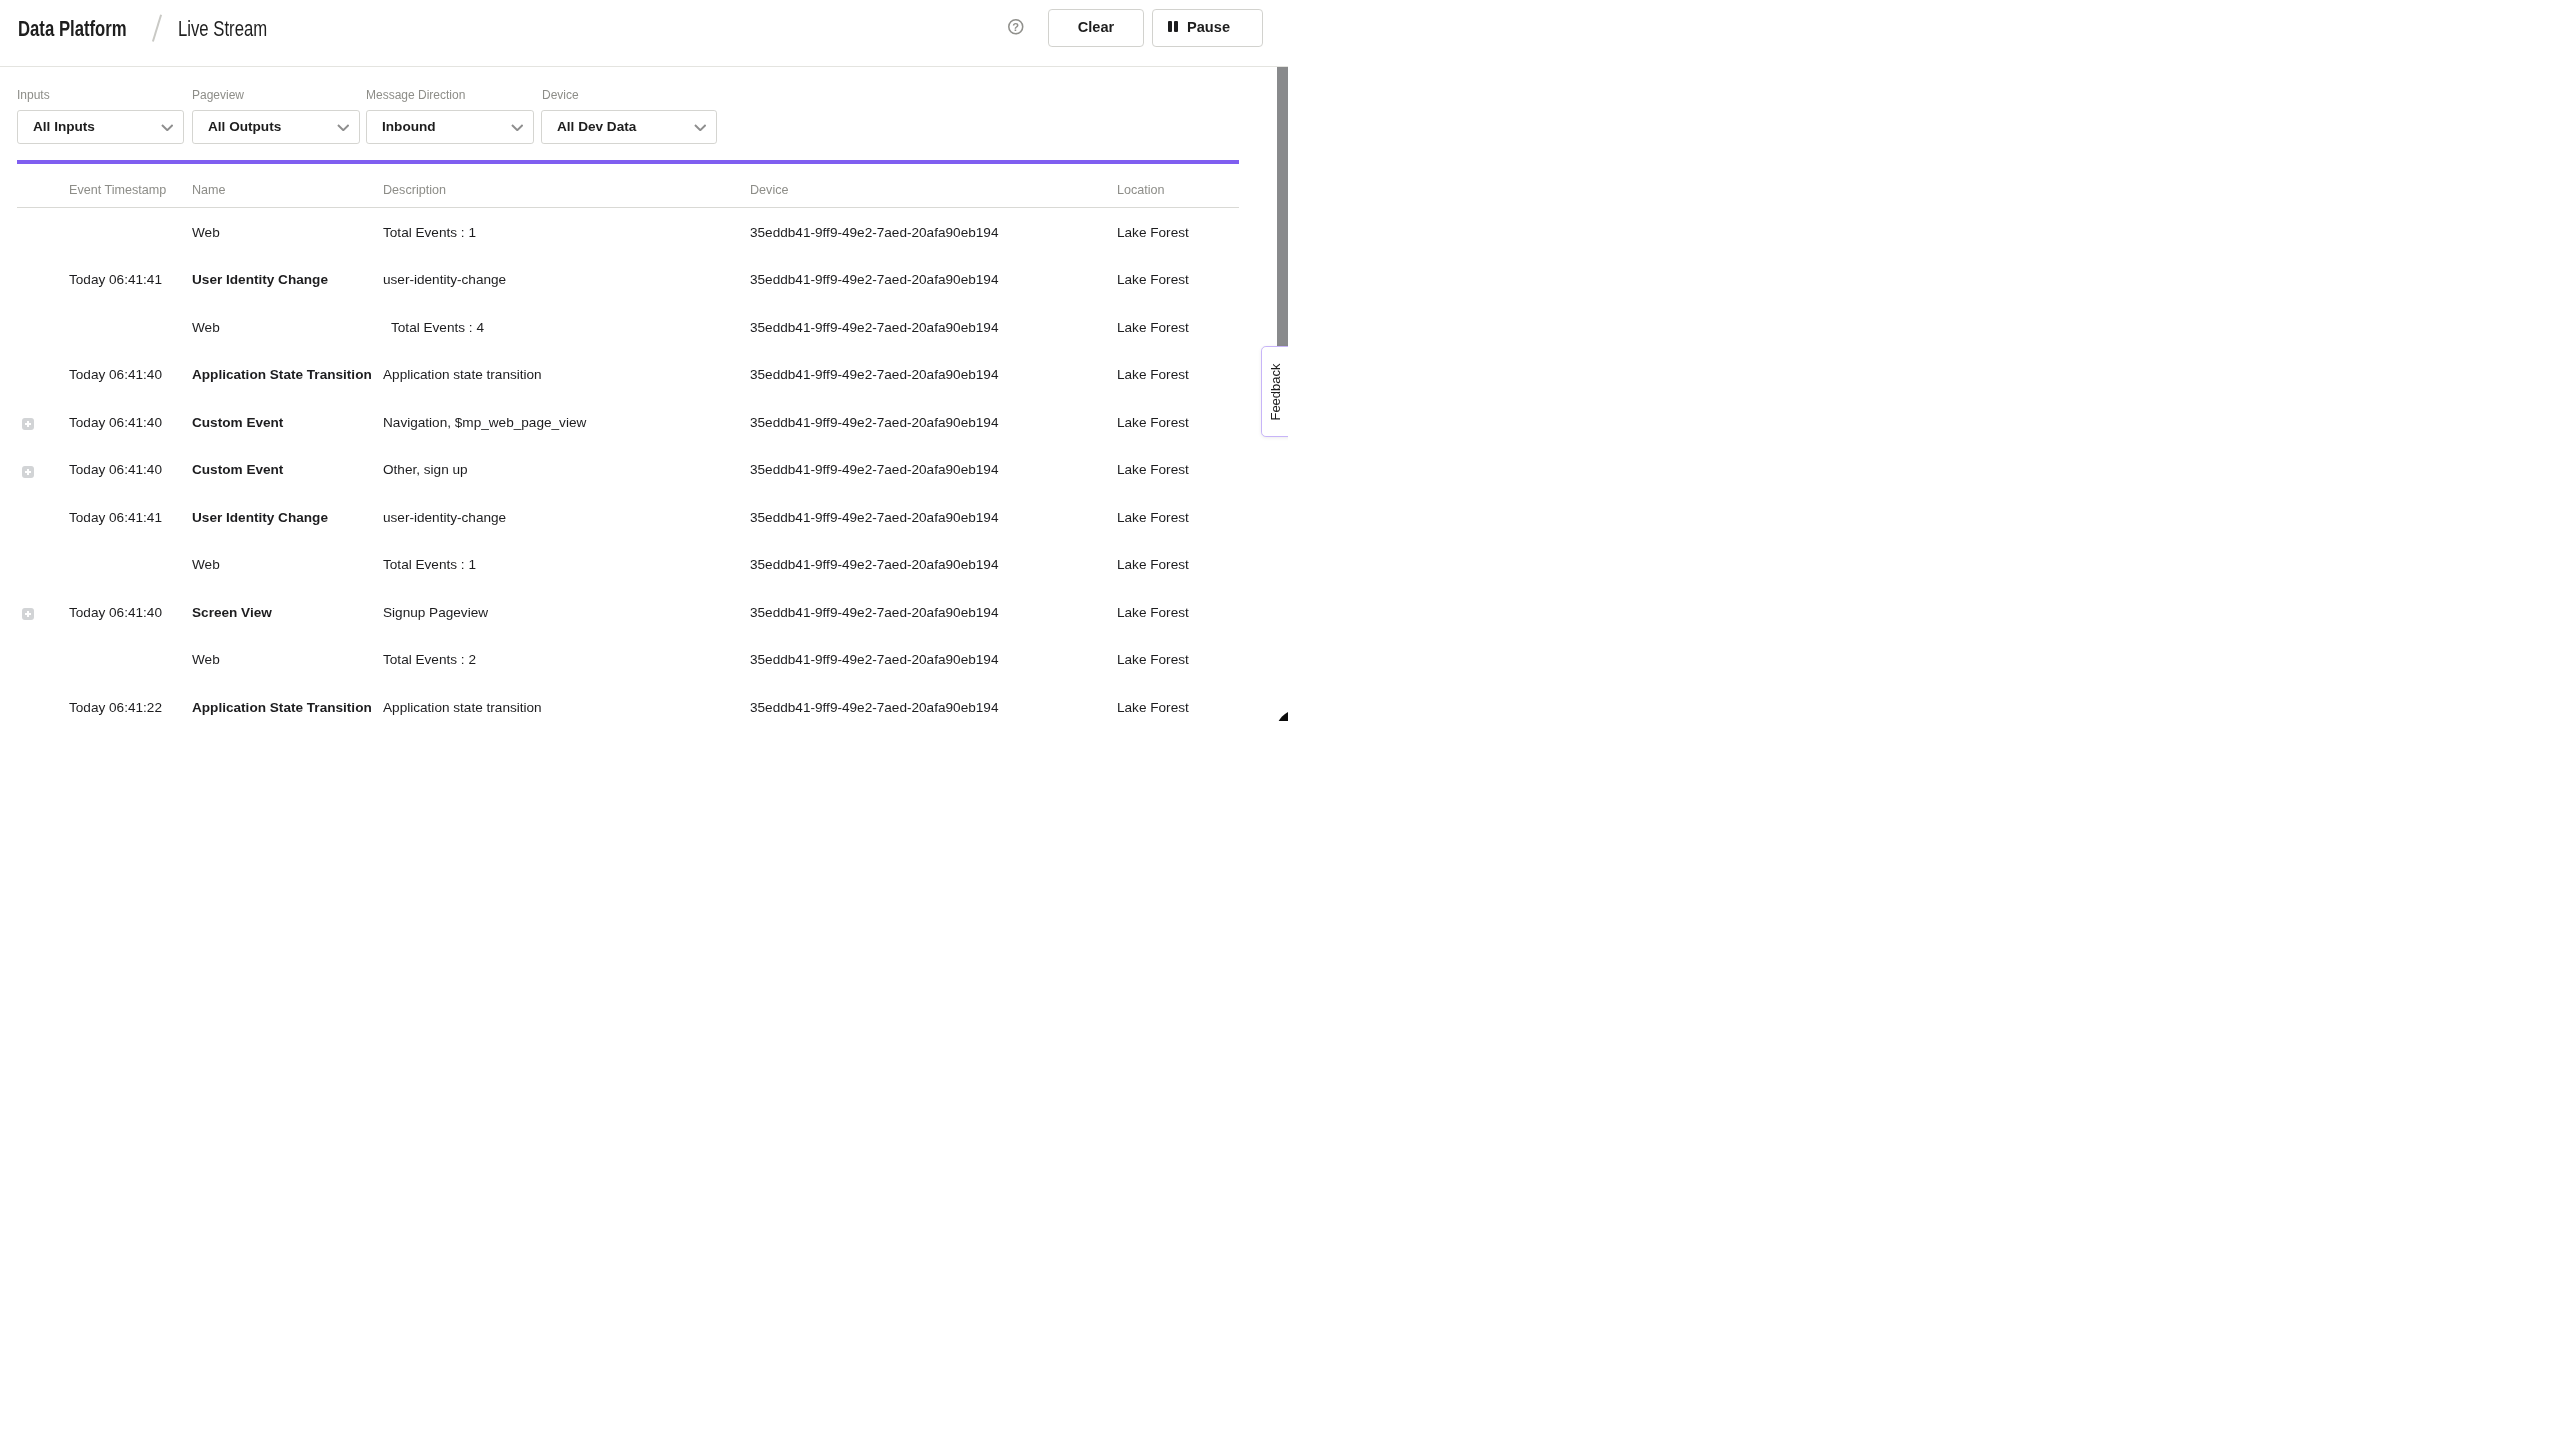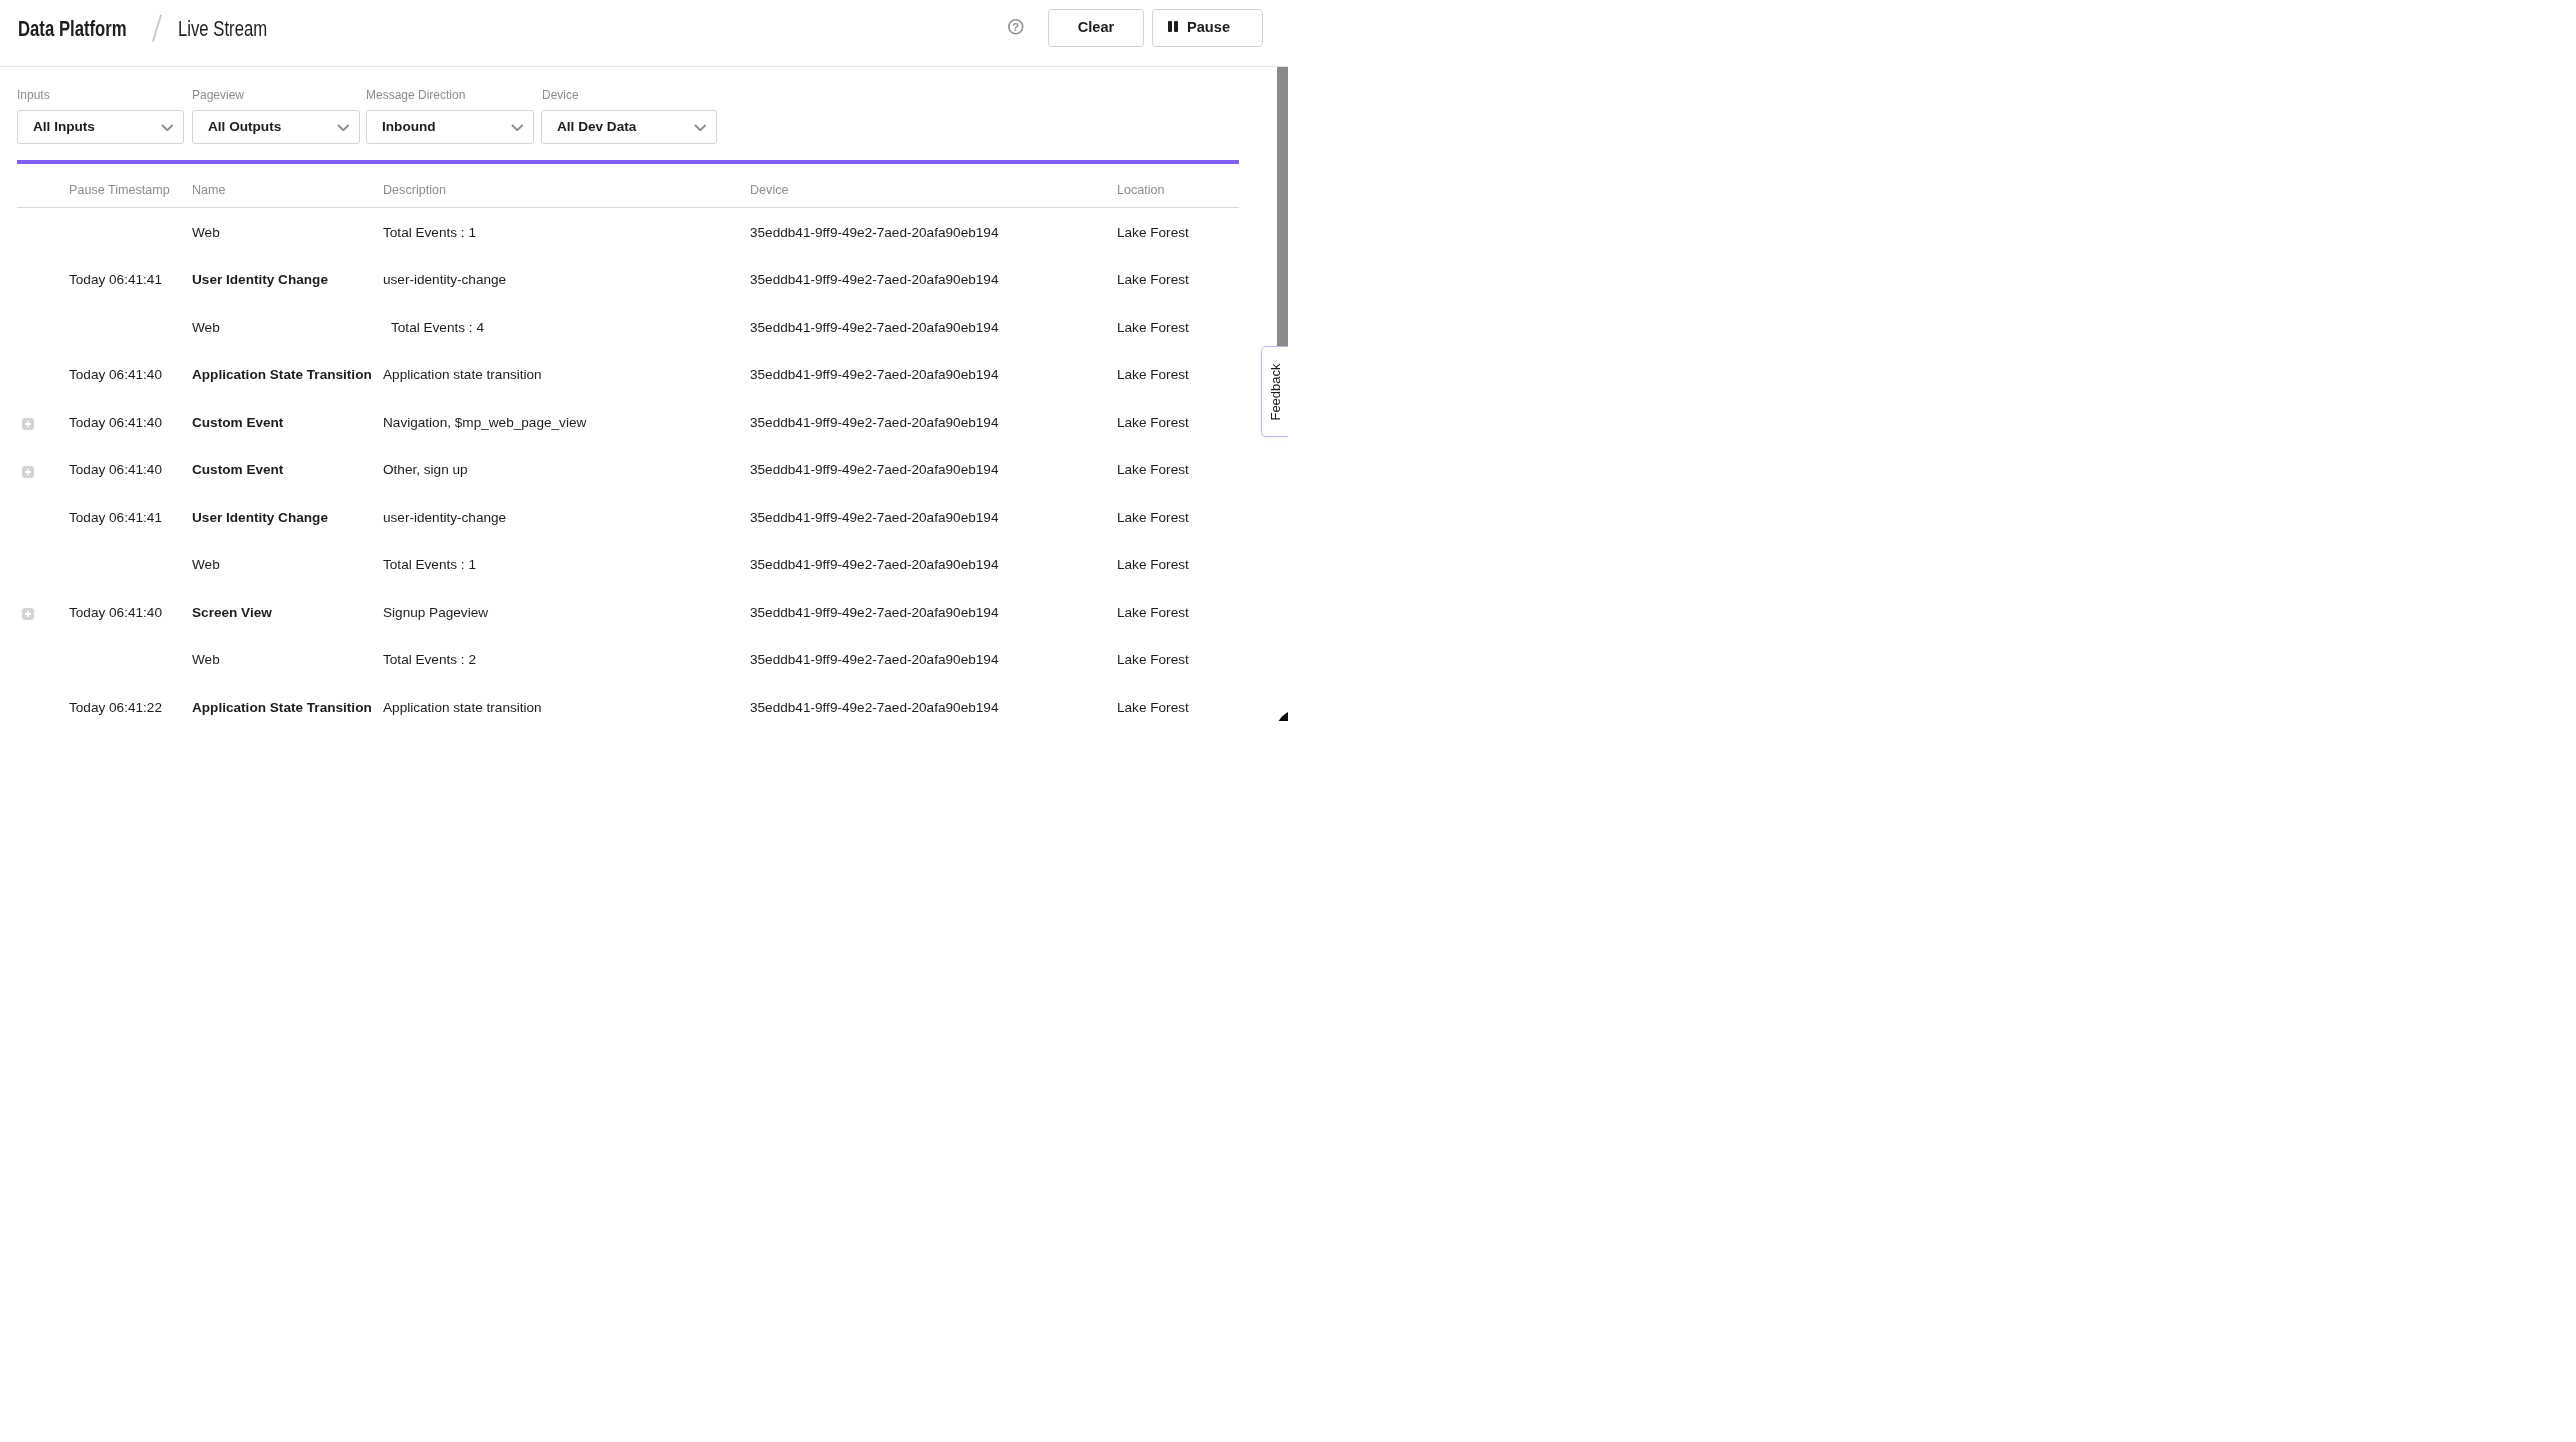--- a/index.html
+++ b/index.html
@@ -67,21 +67,21 @@
 </div>
 <div class="selbox" style="left:541px; width:176px;">
   <div class="txt">All Dev Data</div>
   <svg width="12.6" height="7.8" viewBox="0 0 13 8">
       <path d="M1 1 L6.5 6.4 L12 1" fill="none" stroke="#8e8e8e" stroke-width="2"></path>
     </svg>
 </div>
 
 <div class="abs" style="left:17px; top:160px; width:1222px; height:3.8px; background:#7f5ef0;"></div>
 
-<div class="hcell" style="left:69px; top:183px;">Pause Timestamp</div>
+<div class="hcell" style="left:69px; top:183px;">Event Timestamp</div>
 <div class="hcell" style="left:192px; top:183px;">Name</div>
 <div class="hcell" style="left:383px; top:183px;">Description</div>
 <div class="hcell" style="left:750px; top:183px;">Device</div>
 <div class="hcell" style="left:1117px; top:183px;">Location</div>
 <div class="abs" style="left:17px; top:207px; width:1222px; height:1.2px; background:#d9d9d5;"></div>
 
 <div id="rows">
 <div class="cell" style="left:192px; top:225px;">Web</div>
 <div class="cell" style="left:383px; top:225px;">Total Events : 1</div>
 <div class="cell" style="left:750px; top:225px;">35eddb41-9ff9-49e2-7aed-20afa90eb194</div>

